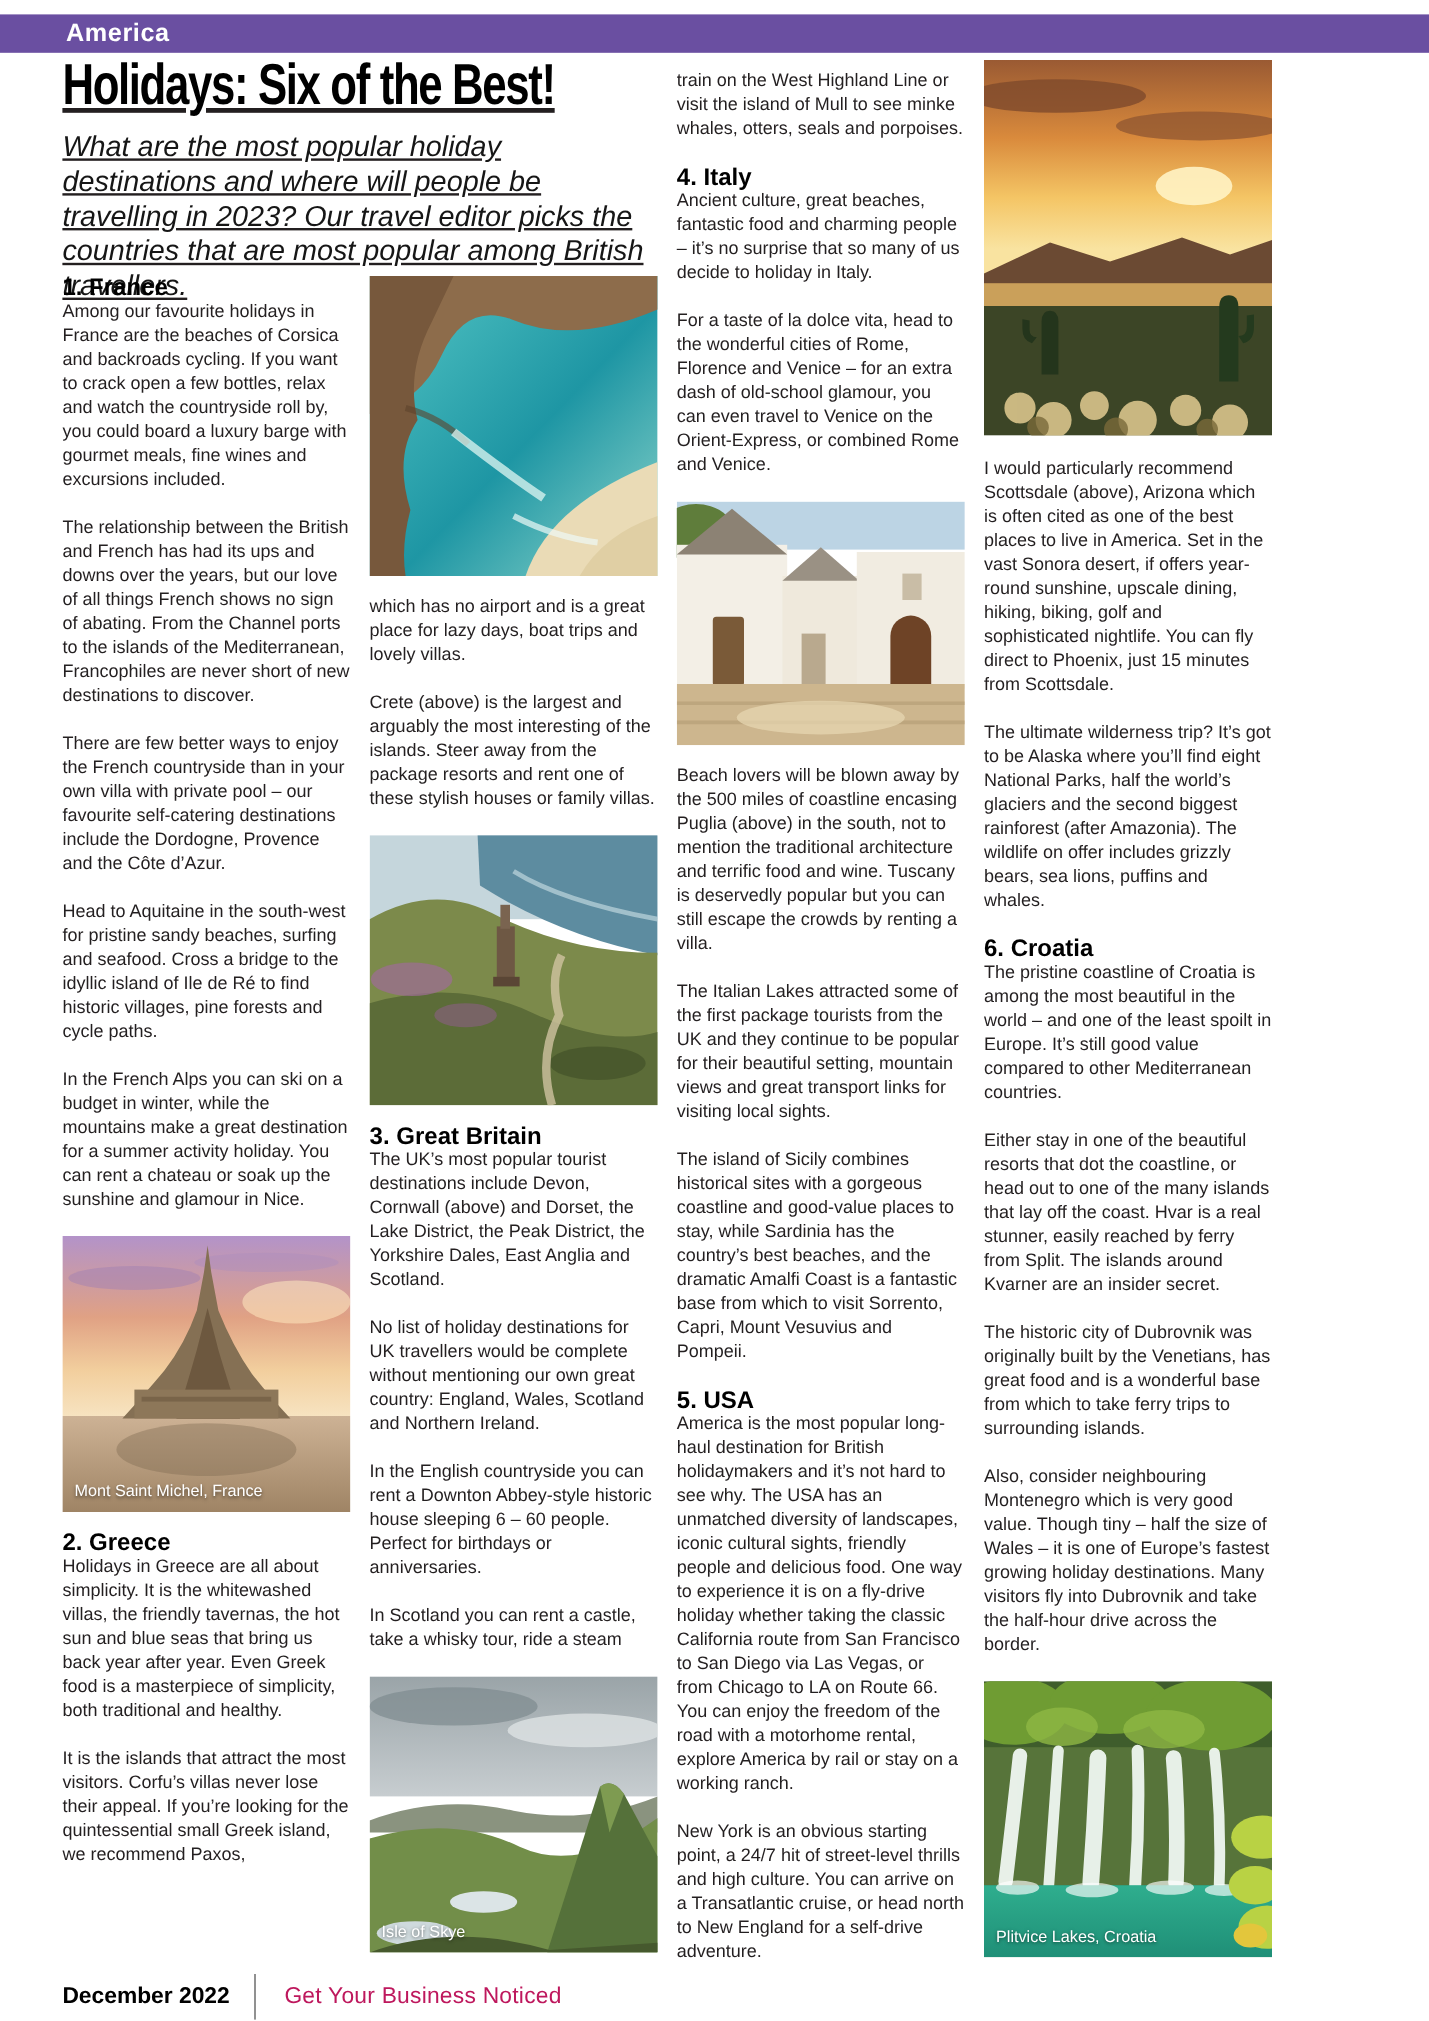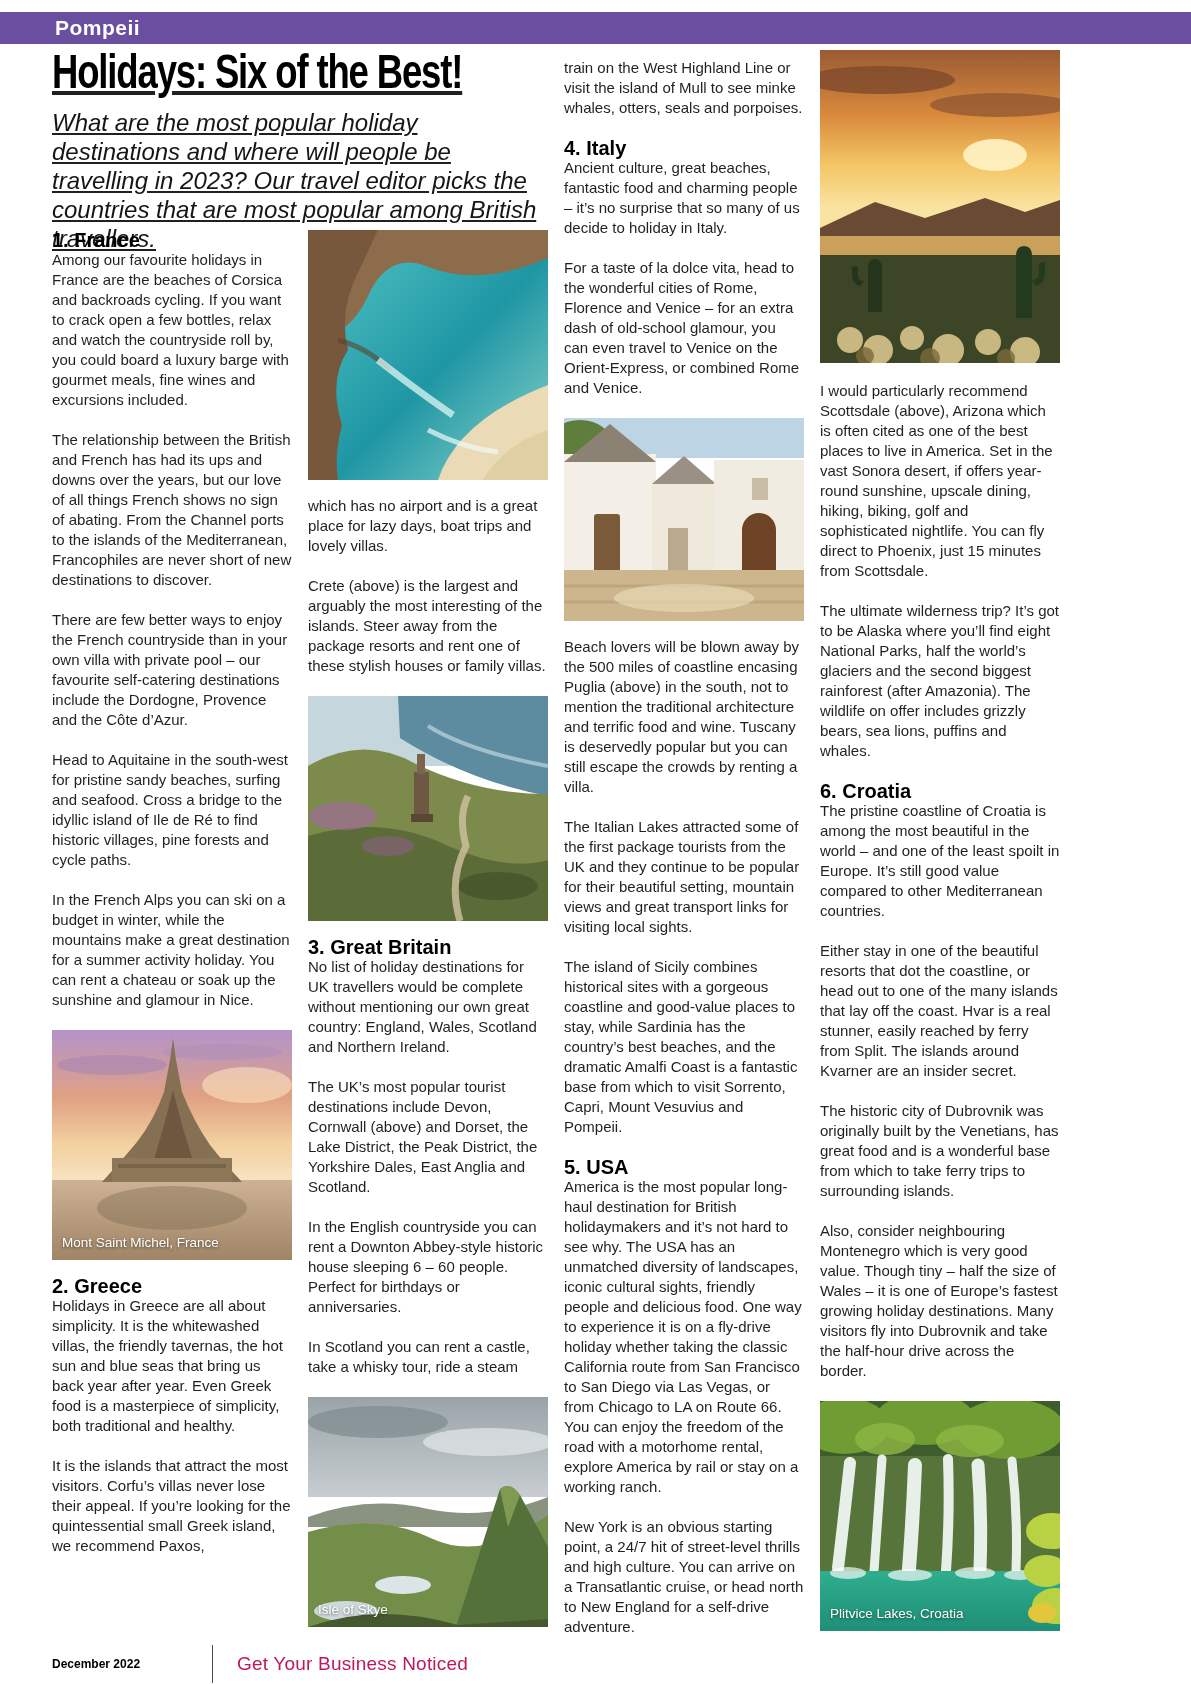--- a/index.html
+++ b/index.html
@@ -17,31 +17,31 @@
   .col h3{margin:6px 0 0;font-size:20px;line-height:20px;font-weight:bold;color:#000;}
   #col1{left:52px;top:230px;}
   #col2{left:308px;top:230px;}
   #col3{left:564px;top:58px;}
   #col4{left:820px;top:50px;}
   .photo{position:relative;width:260px;margin:0 0 16px;line-height:0;}
   .photo svg{display:block;}
   .caption{position:absolute;left:10px;bottom:9px;color:#fff;font-size:13.5px;line-height:16px;
         text-shadow:0 1px 3px rgba(0,0,0,.55);font-family:"Liberation Sans",sans-serif;}
   .footer{position:absolute;left:52px;top:1645px;display:flex;align-items:center;}
-  .footer-date{font-weight:bold;font-size:12px;width:160px;color:#000;}
+  .footer-date{font-weight:bold;font-size:19px;width:160px;color:#000;}
   .footer-div{width:1px;height:38px;background:#4a4a4a;margin:0 0 0 0;}
   .footer-tag{font-size:19px;color:#be185d;margin-left:24px;font-weight:normal;letter-spacing:.2px;}
 </style>
 </head>
 <body>
 
 <div class="page">
 
   <div class="topbar">
-    <span class="section-label">Pompeii</span>
+    <span class="section-label">America</span>
   </div>
 
   <div class="headline">
     <h1>Holidays: Six of the Best!</h1>
     <p class="intro">What are the most popular holiday destinations and where will people be travelling in 2023? Our travel editor picks the countries that are most popular among British travellers.</p>
   </div>
 
   <div class="col" id="col1">
     <h3 style="margin-top:0;">1. France</h3>
     <p>Among our favourite holidays in France are the beaches of Corsica and backroads cycling. If you want to crack open a few bottles, relax and watch the countryside roll by, you could board a luxury barge with gourmet meals, fine wines and excursions included.</p>
@@ -117,22 +117,22 @@
         <ellipse cx="80" cy="150" rx="26" ry="10" fill="#8a5f83" opacity=".6"></ellipse>
         <ellipse cx="190" cy="190" rx="40" ry="14" fill="#46552b" opacity=".8"></ellipse>
         <path d="M152,225 Q140,185 158,150 Q150,120 160,100" stroke="#cfc3a0" stroke-width="7" fill="none" opacity=".8"></path>
         <rect x="106" y="76" width="15" height="46" fill="#6e5844"></rect>
         <rect x="109" y="58" width="8" height="20" fill="#7a6450"></rect>
         <rect x="103" y="118" width="22" height="8" fill="#5a4635"></rect>
       </svg>
     </div>
 
     <h3>3. Great Britain</h3>
+    <p>The UK’s most popular tourist destinations include Devon, Cornwall (above) and Dorset, the Lake District, the Peak District, the Yorkshire Dales, East Anglia and Scotland.</p>
     <p>No list of holiday destinations for UK travellers would be complete without mentioning our own great country: England, Wales, Scotland and Northern Ireland.</p>
-    <p>The UK’s most popular tourist destinations include Devon, Cornwall (above) and Dorset, the Lake District, the Peak District, the Yorkshire Dales, East Anglia and Scotland.</p>
     <p>In the English countryside you can rent a Downton Abbey-style historic house sleeping 6 – 60 people. Perfect for birthdays or anniversaries.</p>
     <p>In Scotland you can rent a castle, take a whisky tour, ride a steam</p>
 
     <div class="photo">
       <svg width="240" height="230" viewBox="0 0 240 230">
         <defs>
           <linearGradient id="ssky" x1="0" y1="0" x2="0" y2="1">
             <stop offset="0" stop-color="#9aa4a8"></stop>
               <stop offset="1" stop-color="#c7cdd0"></stop>
           </linearGradient>

